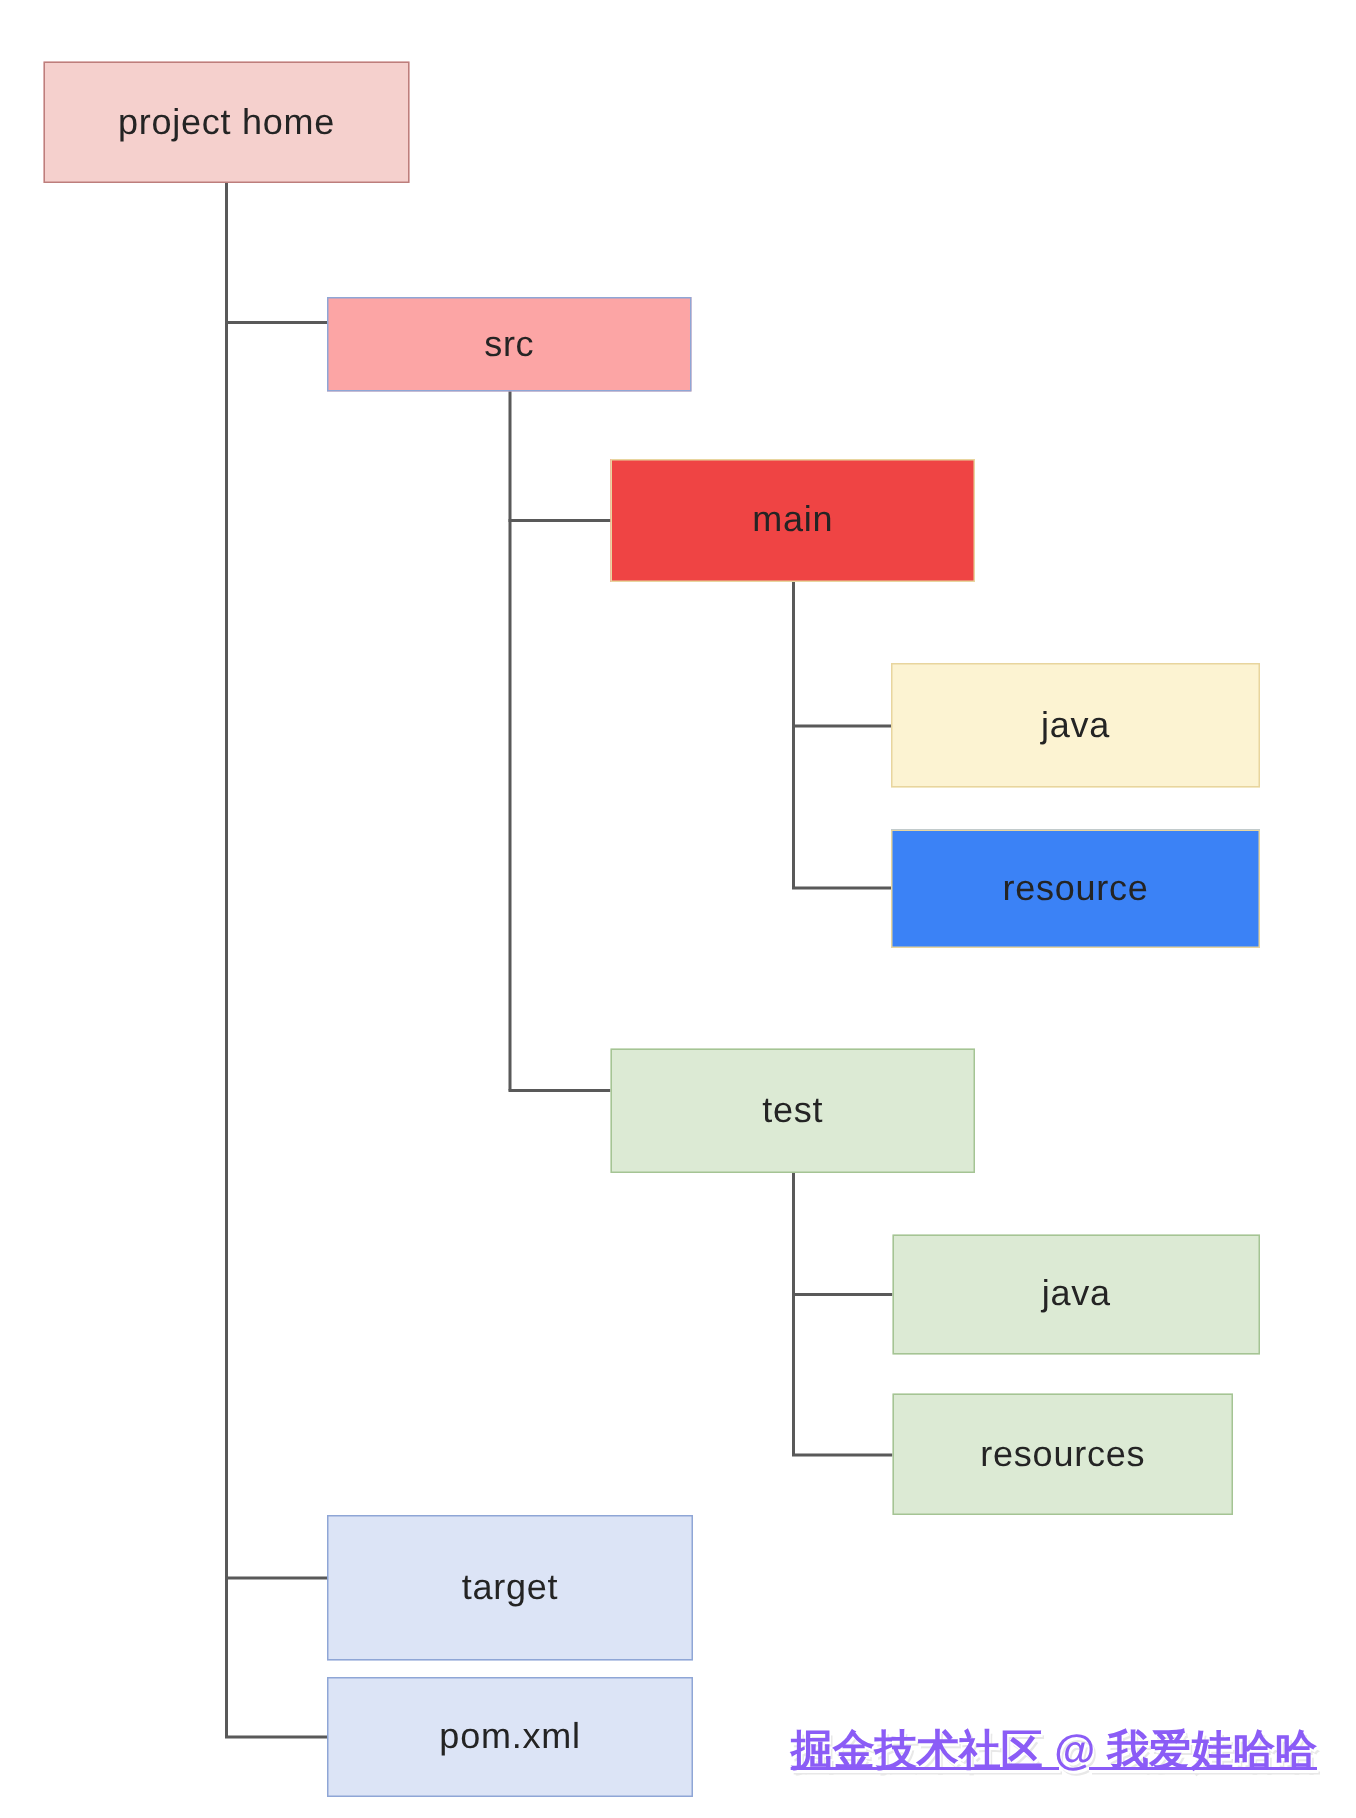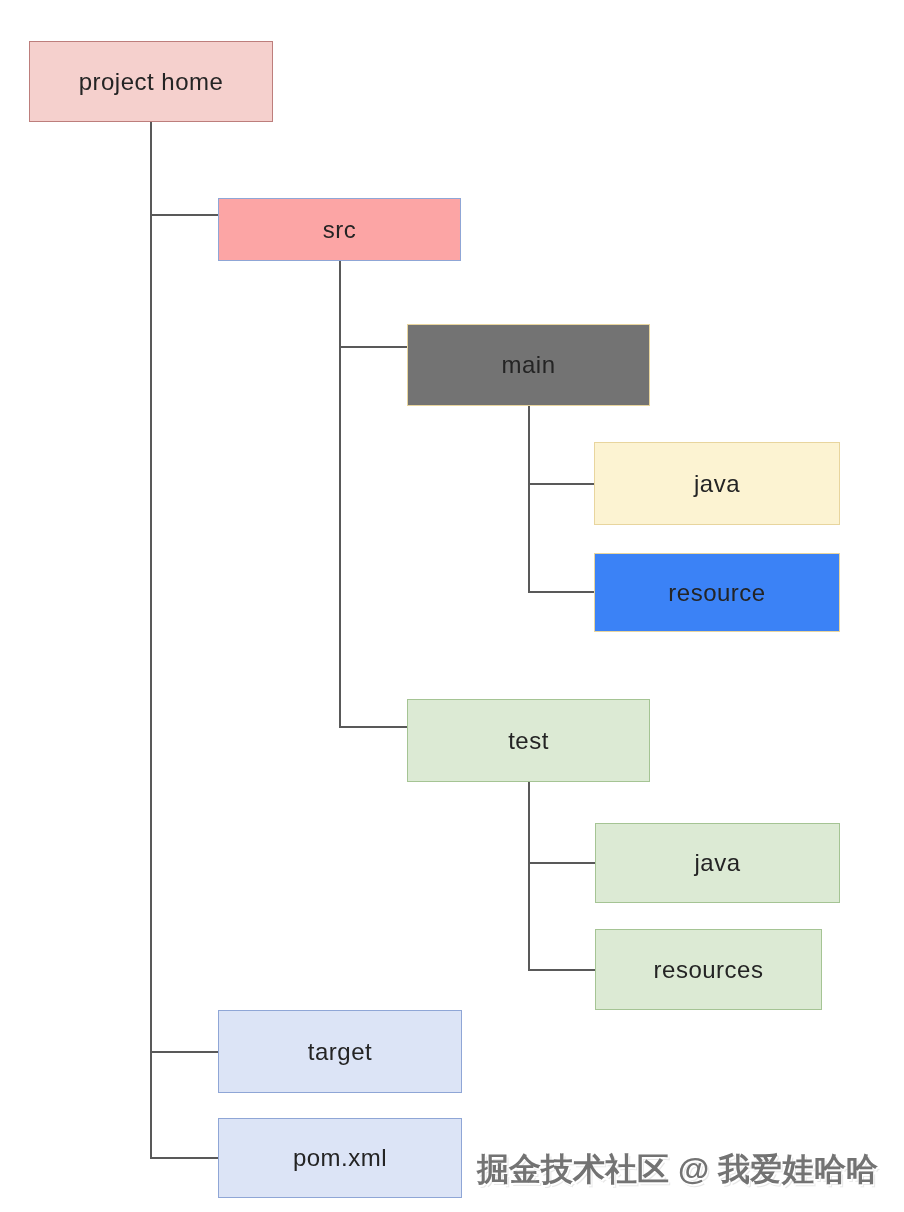--- a/index.html
+++ b/index.html
@@ -27,25 +27,26 @@
     letter-spacing: 0.5px;
   }
   .connector {
     position: absolute;
     background: #595959;
   }
   .watermark {
     position: absolute;
     right: 26px;
     top: 1148px;
-    font-size: 32px;
+    font-size: 28px;
     font-weight: bold;
-    color: #737373;
+    color: #8b5cf6;
     text-shadow: 1px 2px 0 #ffffff, 2px 3px 0 #e8e8e8;
     white-space: nowrap;
+    text-decoration: underline;
   }
 </style>
 </head>
 <body>
 
 <div id="canvas">
 
   <div id="connectors">
       <div class="connector" style="background: rgb(89, 89, 89); left: 150px; top: 120px; width: 2px; height: 1038px;"></div>
       <div class="connector" style="background: rgb(89, 89, 89); left: 150px; top: 214px; width: 68px; height: 2px;"></div>
@@ -57,24 +58,24 @@
       <div class="connector" style="background: rgb(89, 89, 89); left: 528px; top: 388px; width: 2px; height: 204px;"></div>
       <div class="connector" style="background: rgb(89, 89, 89); left: 528px; top: 483px; width: 66px; height: 2px;"></div>
       <div class="connector" style="background: rgb(89, 89, 89); left: 528px; top: 591px; width: 66px; height: 2px;"></div>
       <div class="connector" style="background: rgb(89, 89, 89); left: 528px; top: 768px; width: 2px; height: 202px;"></div>
       <div class="connector" style="background: rgb(89, 89, 89); left: 528px; top: 862px; width: 67px; height: 2px;"></div>
       <div class="connector" style="background: rgb(89, 89, 89); left: 528px; top: 969px; width: 67px; height: 2px;"></div>
     </div>
 
   <div class="node" style="left: 29px; top: 41px; width: 244px; height: 81px; background: rgb(245, 208, 205); border-color: rgb(189, 126, 124);">project home</div>
   <div class="node" style="left: 218px; top: 174px; width: 243px; height: 63px; background: #fca5a5; border-color: rgb(143, 166, 214); margin-top: 24px;">src</div>
-  <div class="node" style="left: 407px; top: 306px; width: 243px; height: 82px; background: #737373; border-color: rgb(232, 213, 158); margin-top: 18px;">main</div>
+  <div class="node" style="left: 407px; top: 306px; width: 243px; height: 82px; background: #ef4444; border-color: rgb(232, 213, 158);">main</div>
   <div class="node" style="left: 594px; top: 442px; width: 246px; height: 83px; background: rgb(252, 243, 210); border-color: rgb(232, 213, 158);">java</div>
   <div class="node" style="left: 594px; top: 553px; width: 246px; height: 79px; background: #3b82f6; border-color: rgb(232, 213, 158);">resource</div>
   <div class="node" style="left: 407px; top: 685px; width: 243px; height: 83px; background: rgb(220, 234, 212); border-color: rgb(165, 196, 148); margin-top: 14px;">test</div>
   <div class="node" style="left: 595px; top: 823px; width: 245px; height: 80px; background: rgb(220, 234, 212); border-color: rgb(165, 196, 148);">java</div>
   <div class="node" style="left: 595px; top: 929px; width: 227px; height: 81px; background: rgb(220, 234, 212); border-color: rgb(165, 196, 148);">resources</div>
-  <div class="node" style="left: 218px; top: 1010px; width: 244px; height: 83px; background: rgb(220, 228, 246); border-color: rgb(143, 166, 214);">target</div>
+  <div class="node" style="left: 218px; top: 1010px; width: 244px; height: 97px; background: rgb(220, 228, 246); border-color: rgb(143, 166, 214);">target</div>
   <div class="node" style="left: 218px; top: 1118px; width: 244px; height: 80px; background: rgb(220, 228, 246); border-color: rgb(143, 166, 214); text-align: right;">pom.xml</div>
 
   <div class="watermark">掘金技术社区 @ 我爱娃哈哈</div>
 
 </div>
 
 </body></html>

